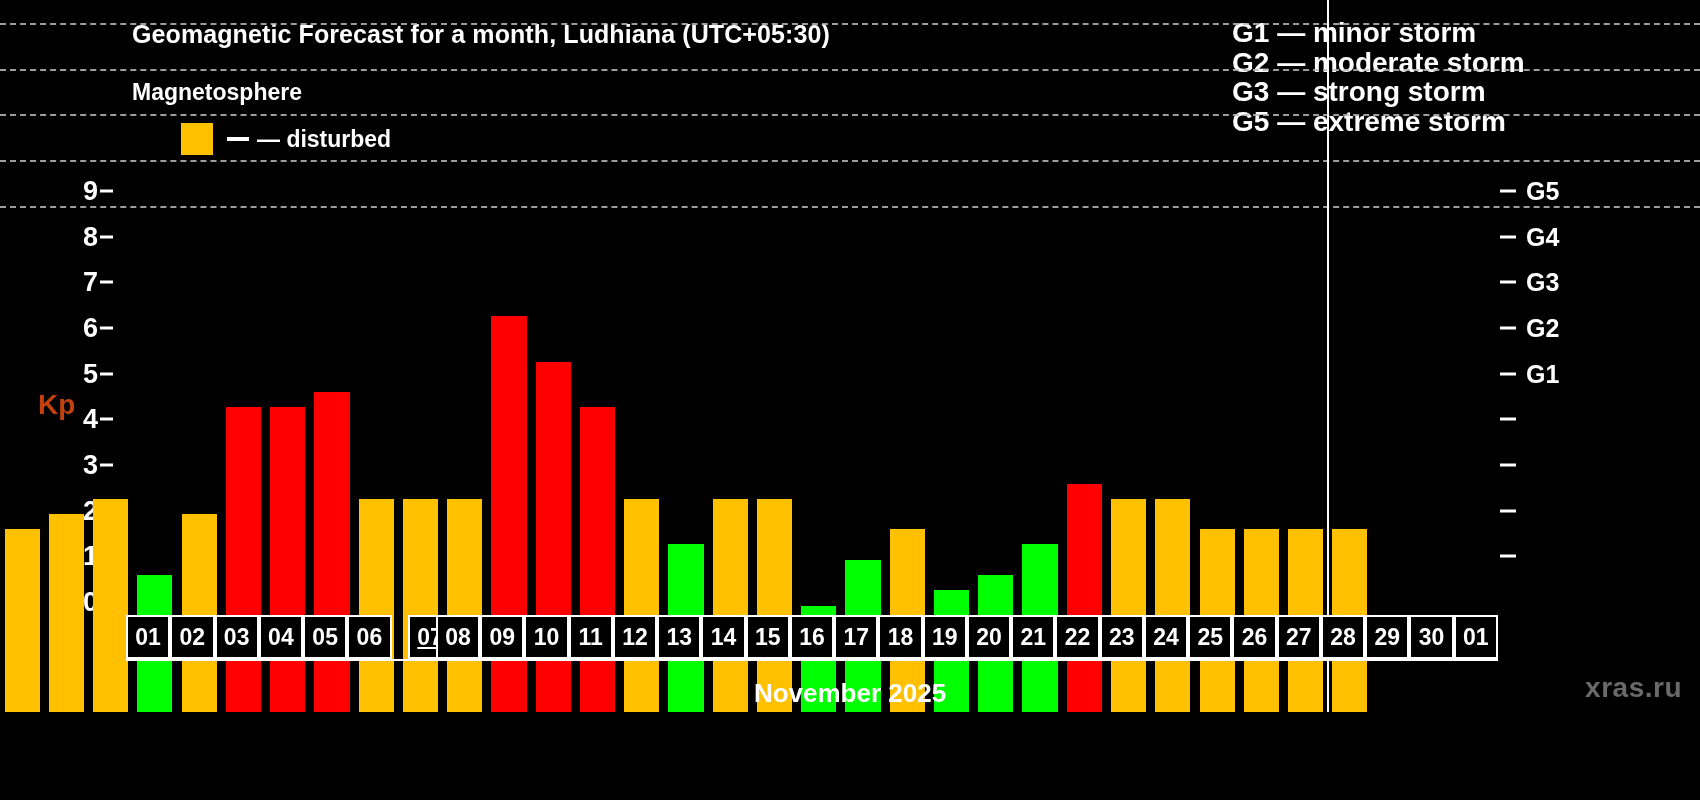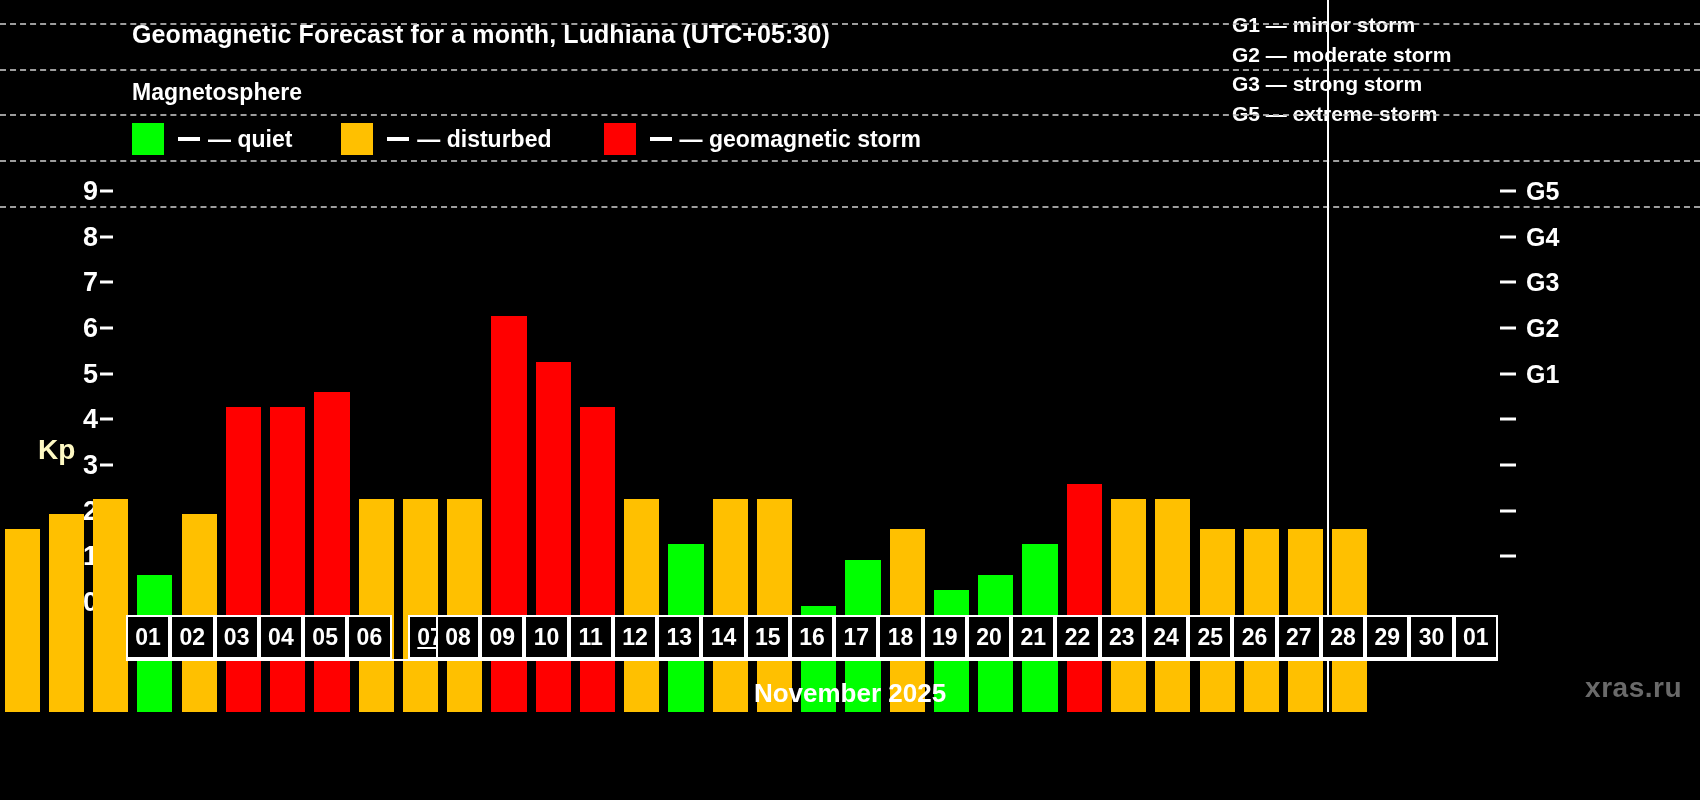--- a/index.html
+++ b/index.html
@@ -27,22 +27,22 @@
   .lg-swatch{width:32px;height:32px;display:block;}
   .lg-dash{
     display:inline-block;width:22px;height:4px;background:#fff;
     margin:0 8px 0 14px;vertical-align:middle;
   }
   .lg-text{font-size:23px;font-weight:bold;color:#fff;white-space:nowrap;}
   #lg-gap1{width:49px;}
   #lg-gap2{width:52px;}
 
   #gscale{
-    position:absolute;left:1232px;top:10px;
-    font-size:21px;font-weight:bold;line-height:29.5px;color:#ffffff;
+    position:absolute;left:1232px;top:18px;
+    font-size:28px;font-weight:bold;line-height:29.5px;color:#ffffff;
   }
   #gscale div{white-space:nowrap;}
   #grid{position:absolute;left:0;top:0;right:0;bottom:0;}
   .gridline{
     position:absolute;left:0;width:100%;height:0;
     border-top:2px dashed #b9b9b9;opacity:.85;
   }
   #sep-line{
     position:absolute;top:0;bottom:0;width:2px;background:#ffffff;
   }
@@ -54,21 +54,21 @@
   .ytick-label{
     position:absolute;right:28px;font-size:27px;font-weight:bold;color:#fff;
     transform:translateY(-50%);text-align:right;
   }
   .ytick{
     position:absolute;right:13px;width:13px;height:0;
     border-top:3px solid #ffffff;transform:translateY(-50%);
   }
   #kp-label{
     position:absolute;left:38px;top:389px;
-    font-size:28px;font-weight:bold;color:#fef9c3;margin-top:45px;
+    font-size:28px;font-weight:bold;color:#c2410c;
   }
 
   
   #g-axis{position:absolute;left:1498px;top:168px;width:200px;height:434px;}
   .gtick-label{
     position:absolute;left:28px;font-size:25px;font-weight:bold;color:#fff;
     transform:translateY(-50%);white-space:nowrap;
   }
   .gtick{
     position:absolute;left:2px;width:16px;height:0;
@@ -105,37 +105,27 @@
 </head>
 <body>
 
 <div id="root">
 
   <div id="title">Geomagnetic Forecast for a month, Ludhiana (UTC+05:30)</div>
 
   <div id="mag-label">Magnetosphere</div>
 
   <div id="legend">
-    <div class="lg-item">
-      <span class="lg-swatch" style="background: rgb(0, 255, 0);"></span>
-      <span class="lg-dash"></span>
-      <span class="lg-text">— quiet</span>
-    </div>
     <span id="lg-gap1"></span>
     <div class="lg-item">
       <span class="lg-swatch" style="background: rgb(255, 192, 0);"></span>
       <span class="lg-dash"></span>
       <span class="lg-text">— disturbed</span>
     </div>
     <span id="lg-gap2"></span>
-    <div class="lg-item">
-      <span class="lg-swatch" style="background: rgb(255, 0, 0);"></span>
-      <span class="lg-dash"></span>
-      <span class="lg-text">— geomagnetic storm</span>
-    </div>
   </div>
 
   <div id="gscale">
       <div>G1 — minor storm</div>
       <div>G2 — moderate storm</div>
       <div>G3 — strong storm</div>
       <div>G5 — extreme storm</div>
     </div>
 
   <div id="y-axis">

